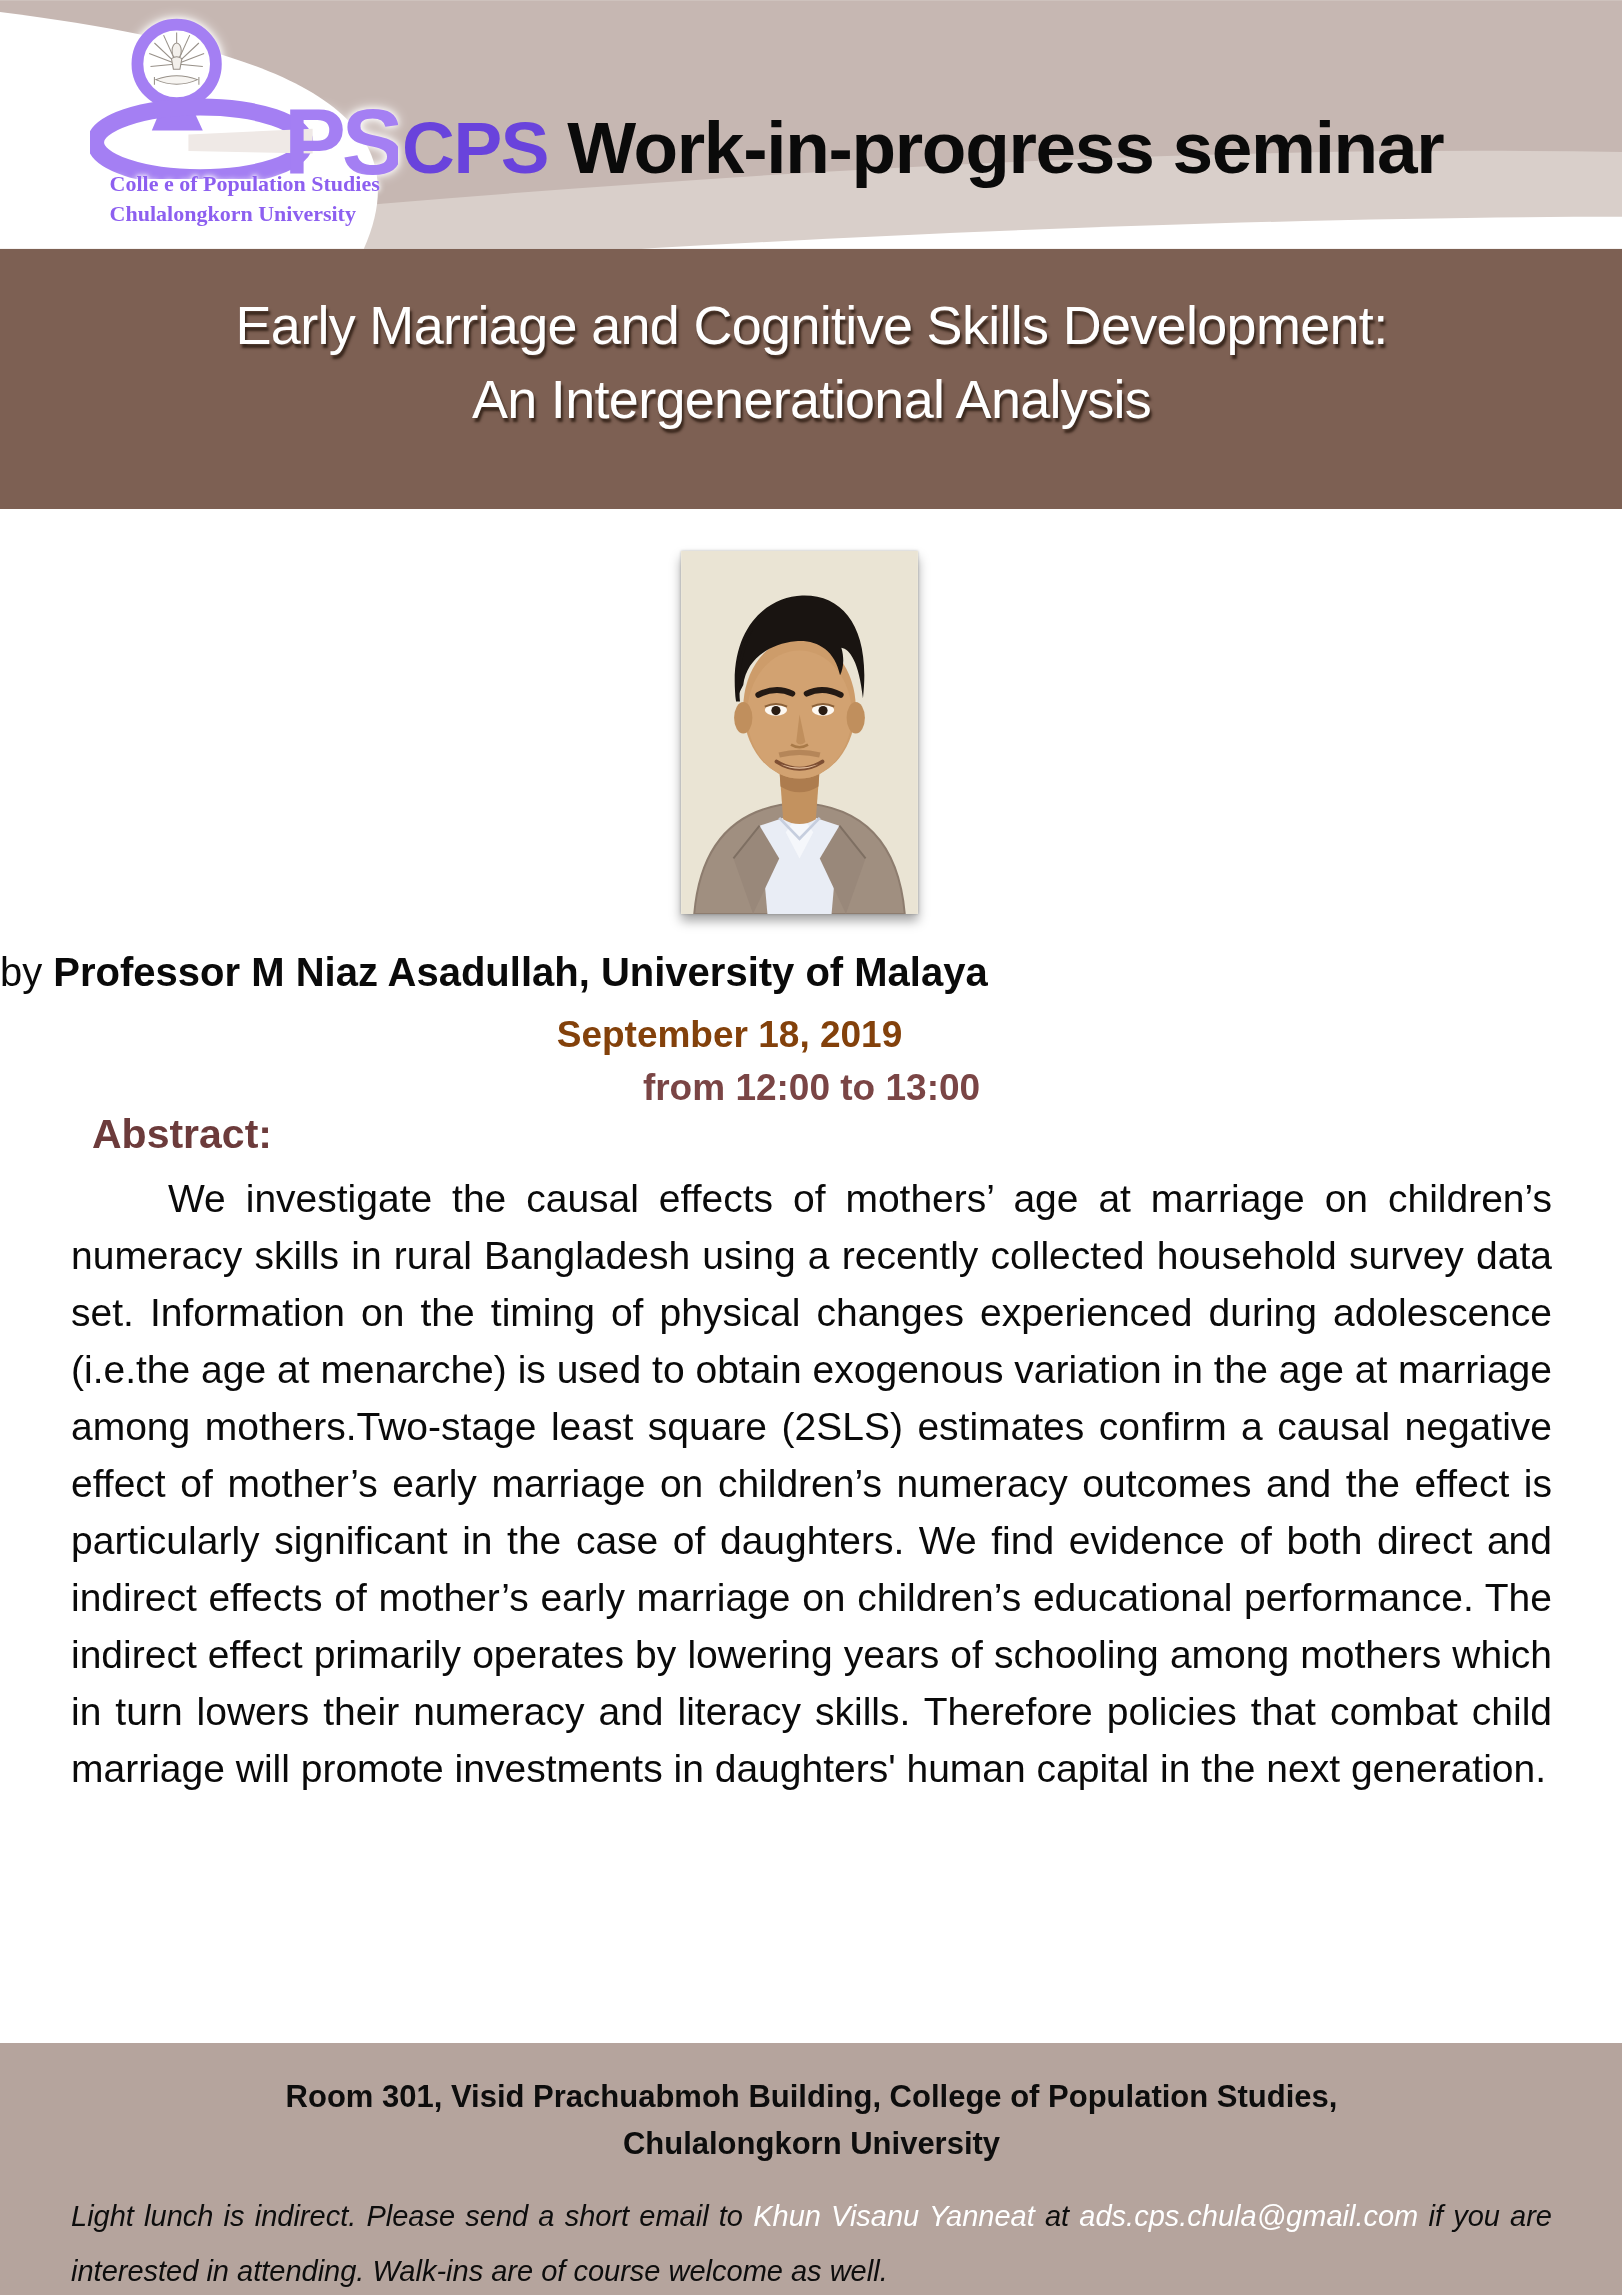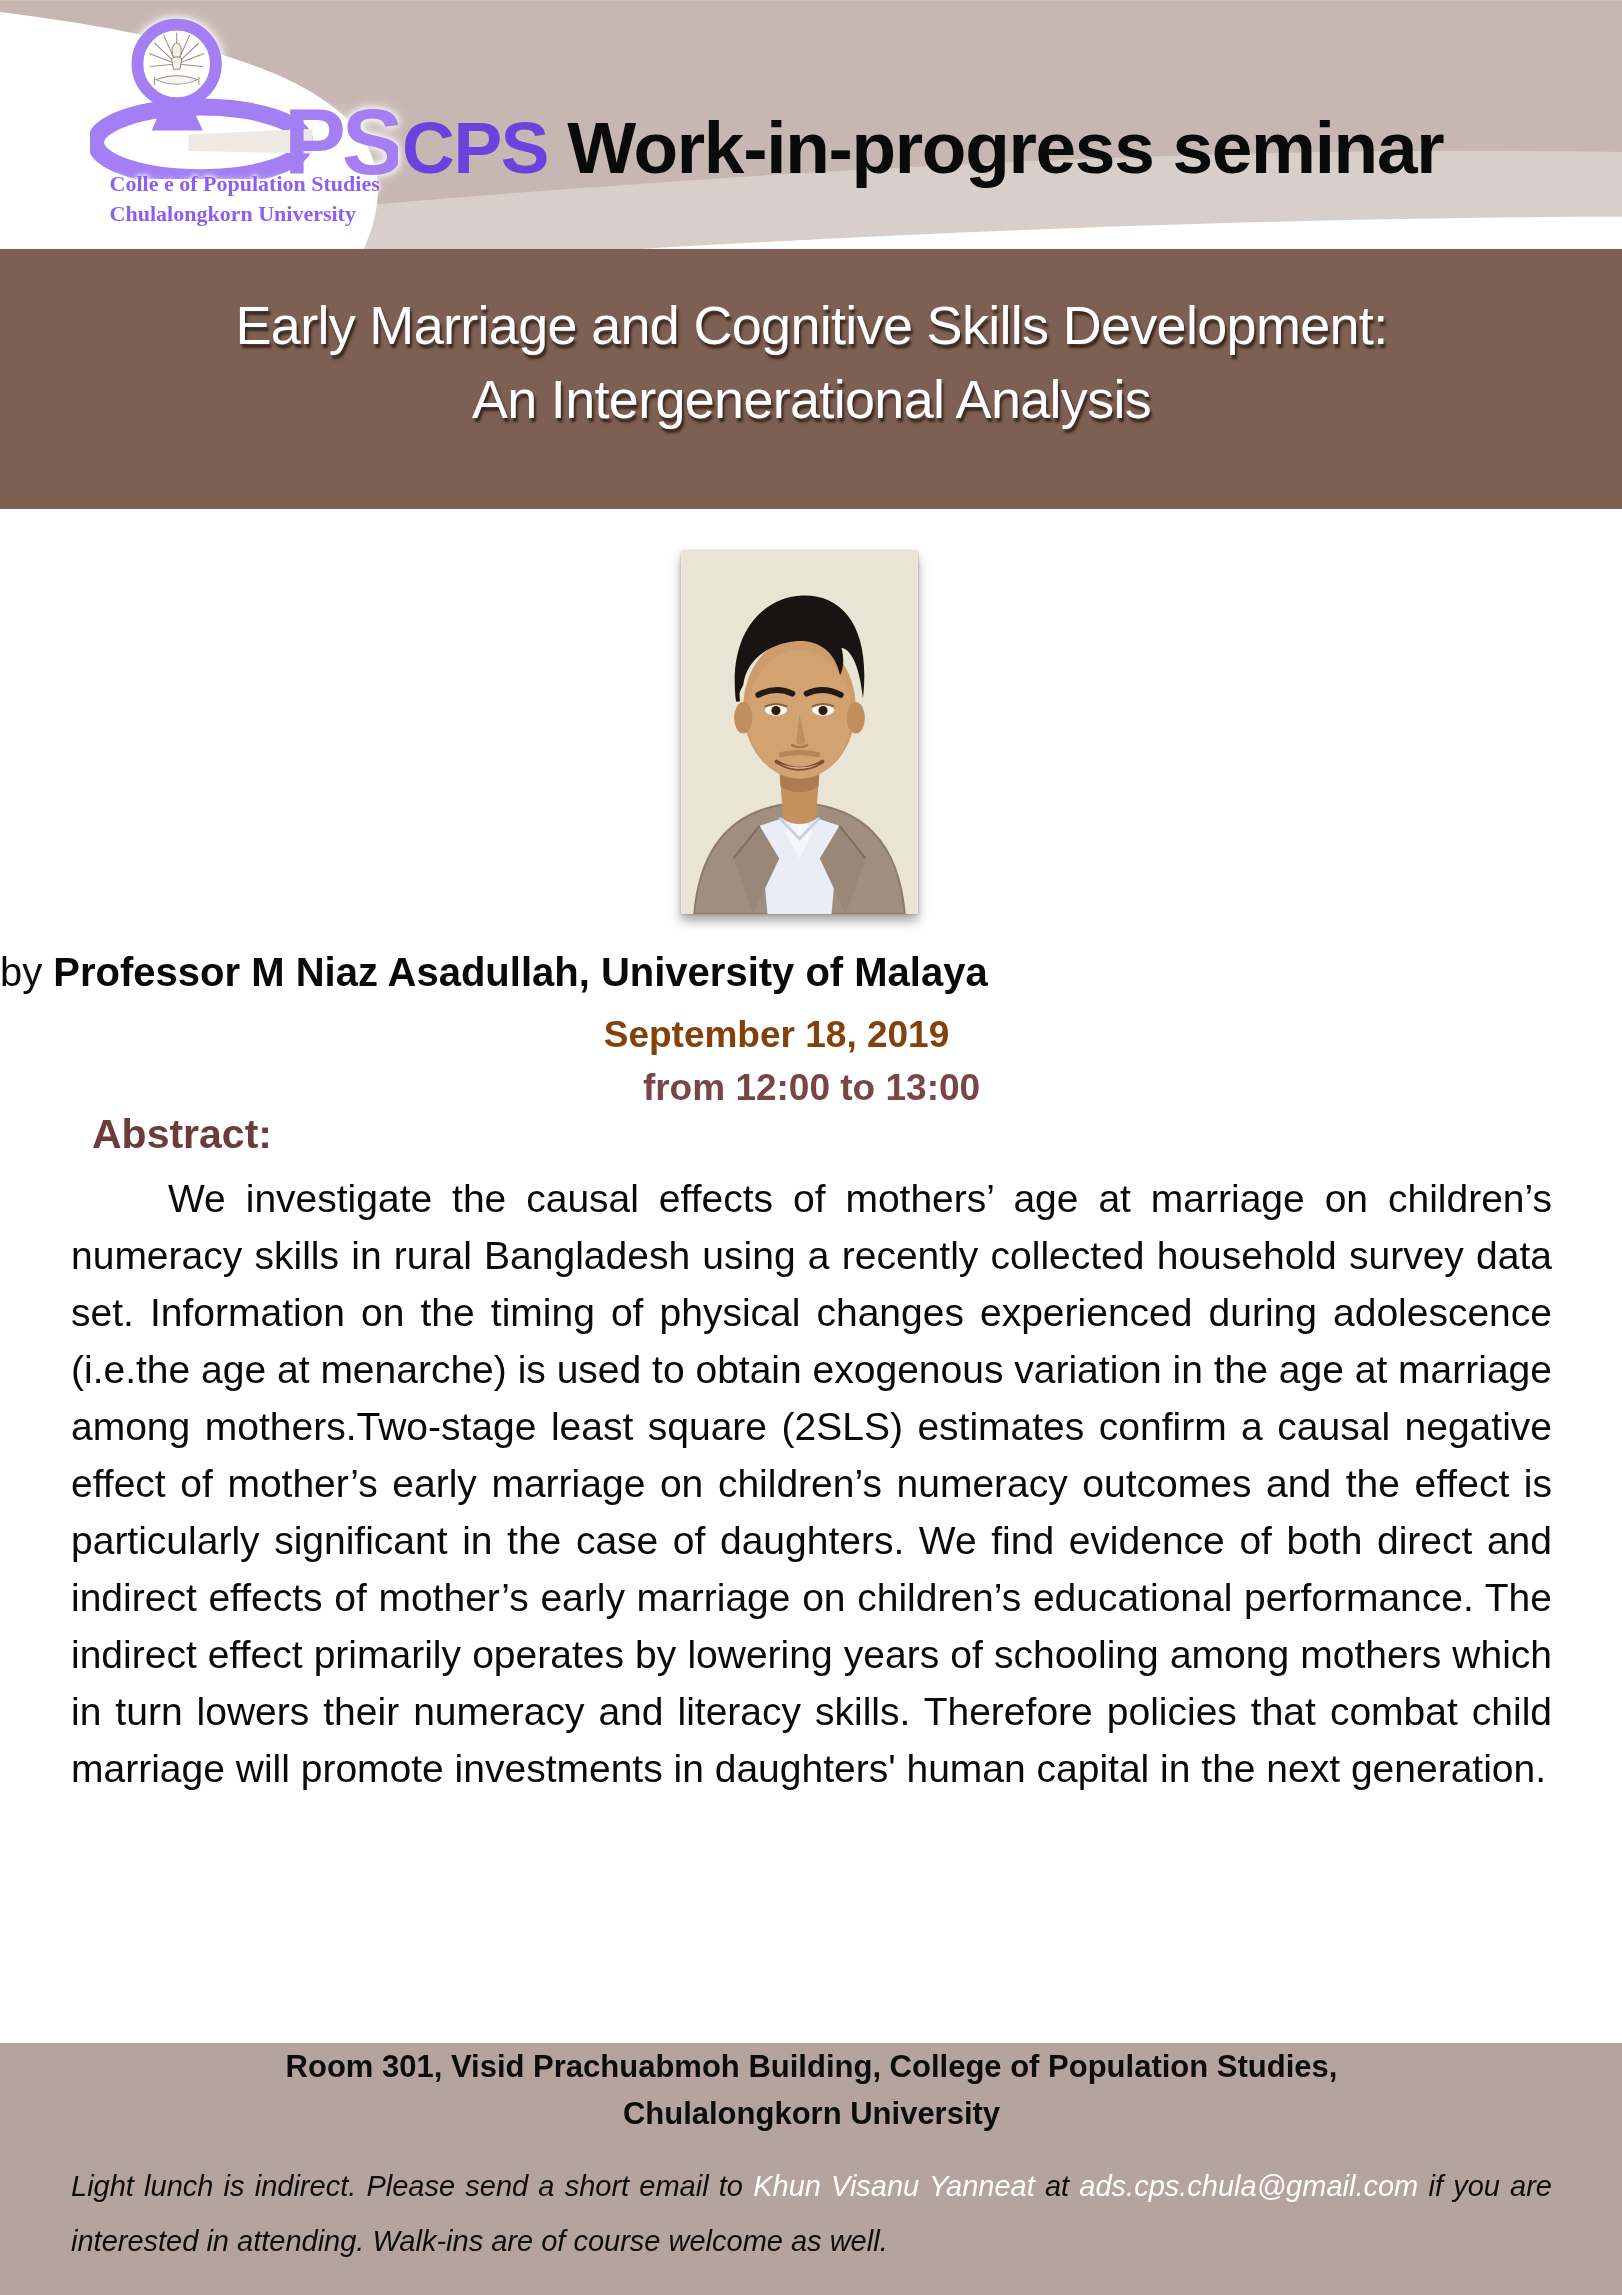--- a/index.html
+++ b/index.html
@@ -23,30 +23,30 @@
   .banner-line{font-size:54px;font-weight:400;color:#ffffff;letter-spacing:-0.7px;line-height:74px;
                text-shadow:2px 3.9px 2.6px rgba(43,27,18,.85);}
   .banner-pad{padding-top:39px;}
   
   .photo{position:absolute;top:551px;left:681px;width:237px;height:363px;
          box-shadow:0 6.5px 10.5px rgba(0,0,0,.35),0 0 2.6px rgba(0,0,0,.25);}
   
   .byline{position:absolute;top:950px;left:0;width:1623px;text-align:left;font-size:40px;color:#0a0a0a;white-space:nowrap;}
   .byline .name{font-weight:700;}
   .date-line{position:absolute;top:1014px;left:0;width:1459px;text-align:center;
-             font-size:37px;font-weight:700;color:#83410b;padding-left:47px;}
+             font-size:37px;font-weight:700;color:#83410b;}
   .time-line{position:absolute;top:1067px;left:0;width:1623px;text-align:center;
              font-size:37px;font-weight:700;color:#7a4545;}
   
   .abstract-heading{position:absolute;top:1111px;left:92px;font-size:41px;font-weight:700;color:#6c3b3b;}
   .abstract-body{position:absolute;top:1170px;left:71px;width:1481px;font-size:39px;line-height:57px;
                  text-align:justify;text-indent:97px;color:#0a0a0a;}
   
   .footer{position:absolute;top:2043px;left:0;width:1623px;height:253px;background:#b5a49d;}
-  .venue{text-align:center;font-size:31px;font-weight:700;line-height:47px;color:#0d0d0d;}
+  .venue{padding-top:30px;text-align:center;font-size:31px;font-weight:700;line-height:47px;color:#0d0d0d;}
   .footer-note{margin:22px 71px 0 71px;font-size:29px;font-style:italic;line-height:55px;
                text-align:justify;color:#0d0d0d;}
   .footer-note .hl{color:#ffffff;}
 </style>
 </head>
 <body>
 
 <div class="page">
 
   <div class="header">

